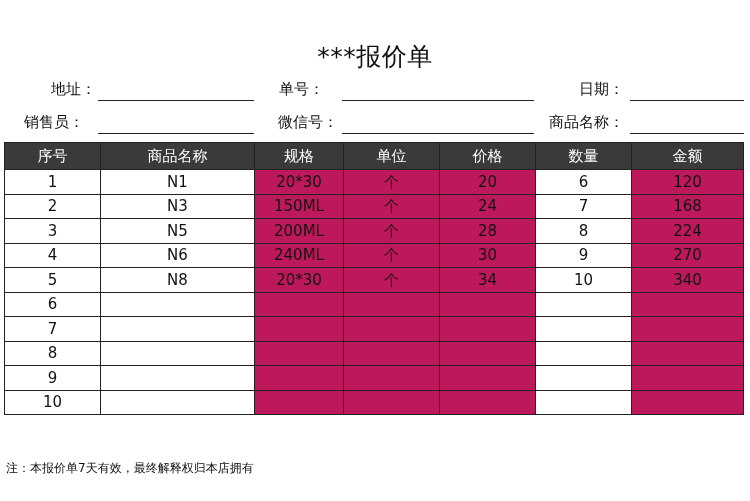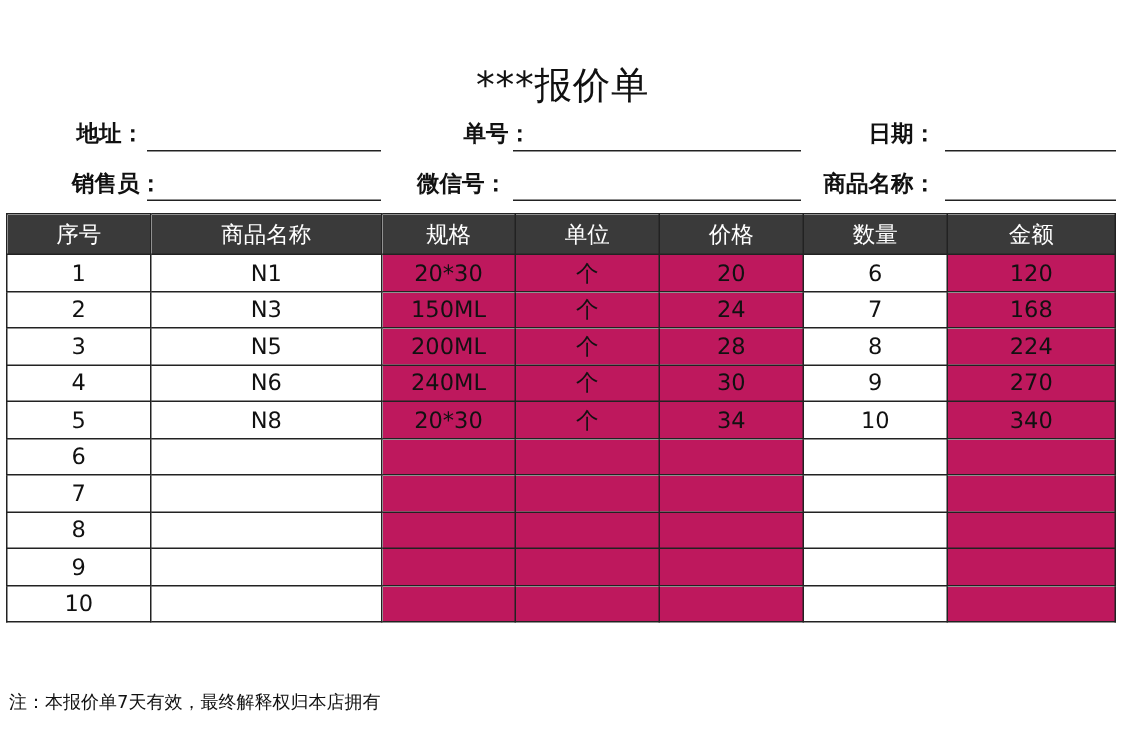--- a/index.html
+++ b/index.html
@@ -1,41 +1,41 @@
 <!DOCTYPE html>
 <html><head>
 <meta charset="utf-8">
 <style>
   html,body{margin:0;padding:0;background:#fff;}
   body{width:750px;height:501px;position:relative;overflow:hidden;font-family:"DejaVu Sans","Liberation Sans",sans-serif;color:#111;}
   .title{position:absolute;left:0;top:40px;width:750px;text-align:center;font-size:25px;font-weight:normal;letter-spacing:0.5px;}
-  .field-label{position:absolute;font-size:15px;text-align:right;font-weight:bold;}
+  .field-label{position:absolute;font-size:15px;text-align:right;}
   .field-line{position:absolute;border-bottom:1px solid #222;height:0;}
   table.q{position:absolute;left:4px;top:142px;border-collapse:collapse;table-layout:fixed;width:739px;}
   table.q th, table.q td{border:1.5px solid #222;text-align:center;padding:0;font-size:15px;height:23.5px;line-height:22px;overflow:hidden;white-space:nowrap;}
   table.q th{background:#3a3a3a;color:#fff;font-weight:normal;height:26px;}
   td.peach{background:#be185d;}
   td.white{background:#fff;}
   .note{position:absolute;left:6px;top:460px;font-size:12px;}
 </style>
 </head>
 <body>
 
 <div class="title">***报价单</div>
 
 <div class="field-label" style="left:30px;top:80px;width:66px;">地址：</div>
 <div class="field-line" style="left:98px;top:100px;width:156px;"></div>
 
-<div class="field-label" style="left:286px;top:80px;width:68px;">单号：</div>
+<div class="field-label" style="left:256px;top:80px;width:68px;">单号：</div>
 <div class="field-line" style="left:342px;top:100px;width:192px;"></div>
 
 <div class="field-label" style="left:560px;top:80px;width:64px;">日期：</div>
 <div class="field-line" style="left:630px;top:100px;width:114px;"></div>
 
-<div class="field-label" style="left:32px;top:113px;width:76px;">销售员：</div>
+<div class="field-label" style="left:8px;top:113px;width:76px;">销售员：</div>
 <div class="field-line" style="left:98px;top:133px;width:156px;"></div>
 
 <div class="field-label" style="left:256px;top:113px;width:82px;">微信号：</div>
 <div class="field-line" style="left:342px;top:133px;width:192px;"></div>
 
 <div class="field-label" style="left:530px;top:113px;width:94px;">商品名称：</div>
 <div class="field-line" style="left:630px;top:133px;width:114px;"></div>
 
 <table class="q">
   <colgroup>

